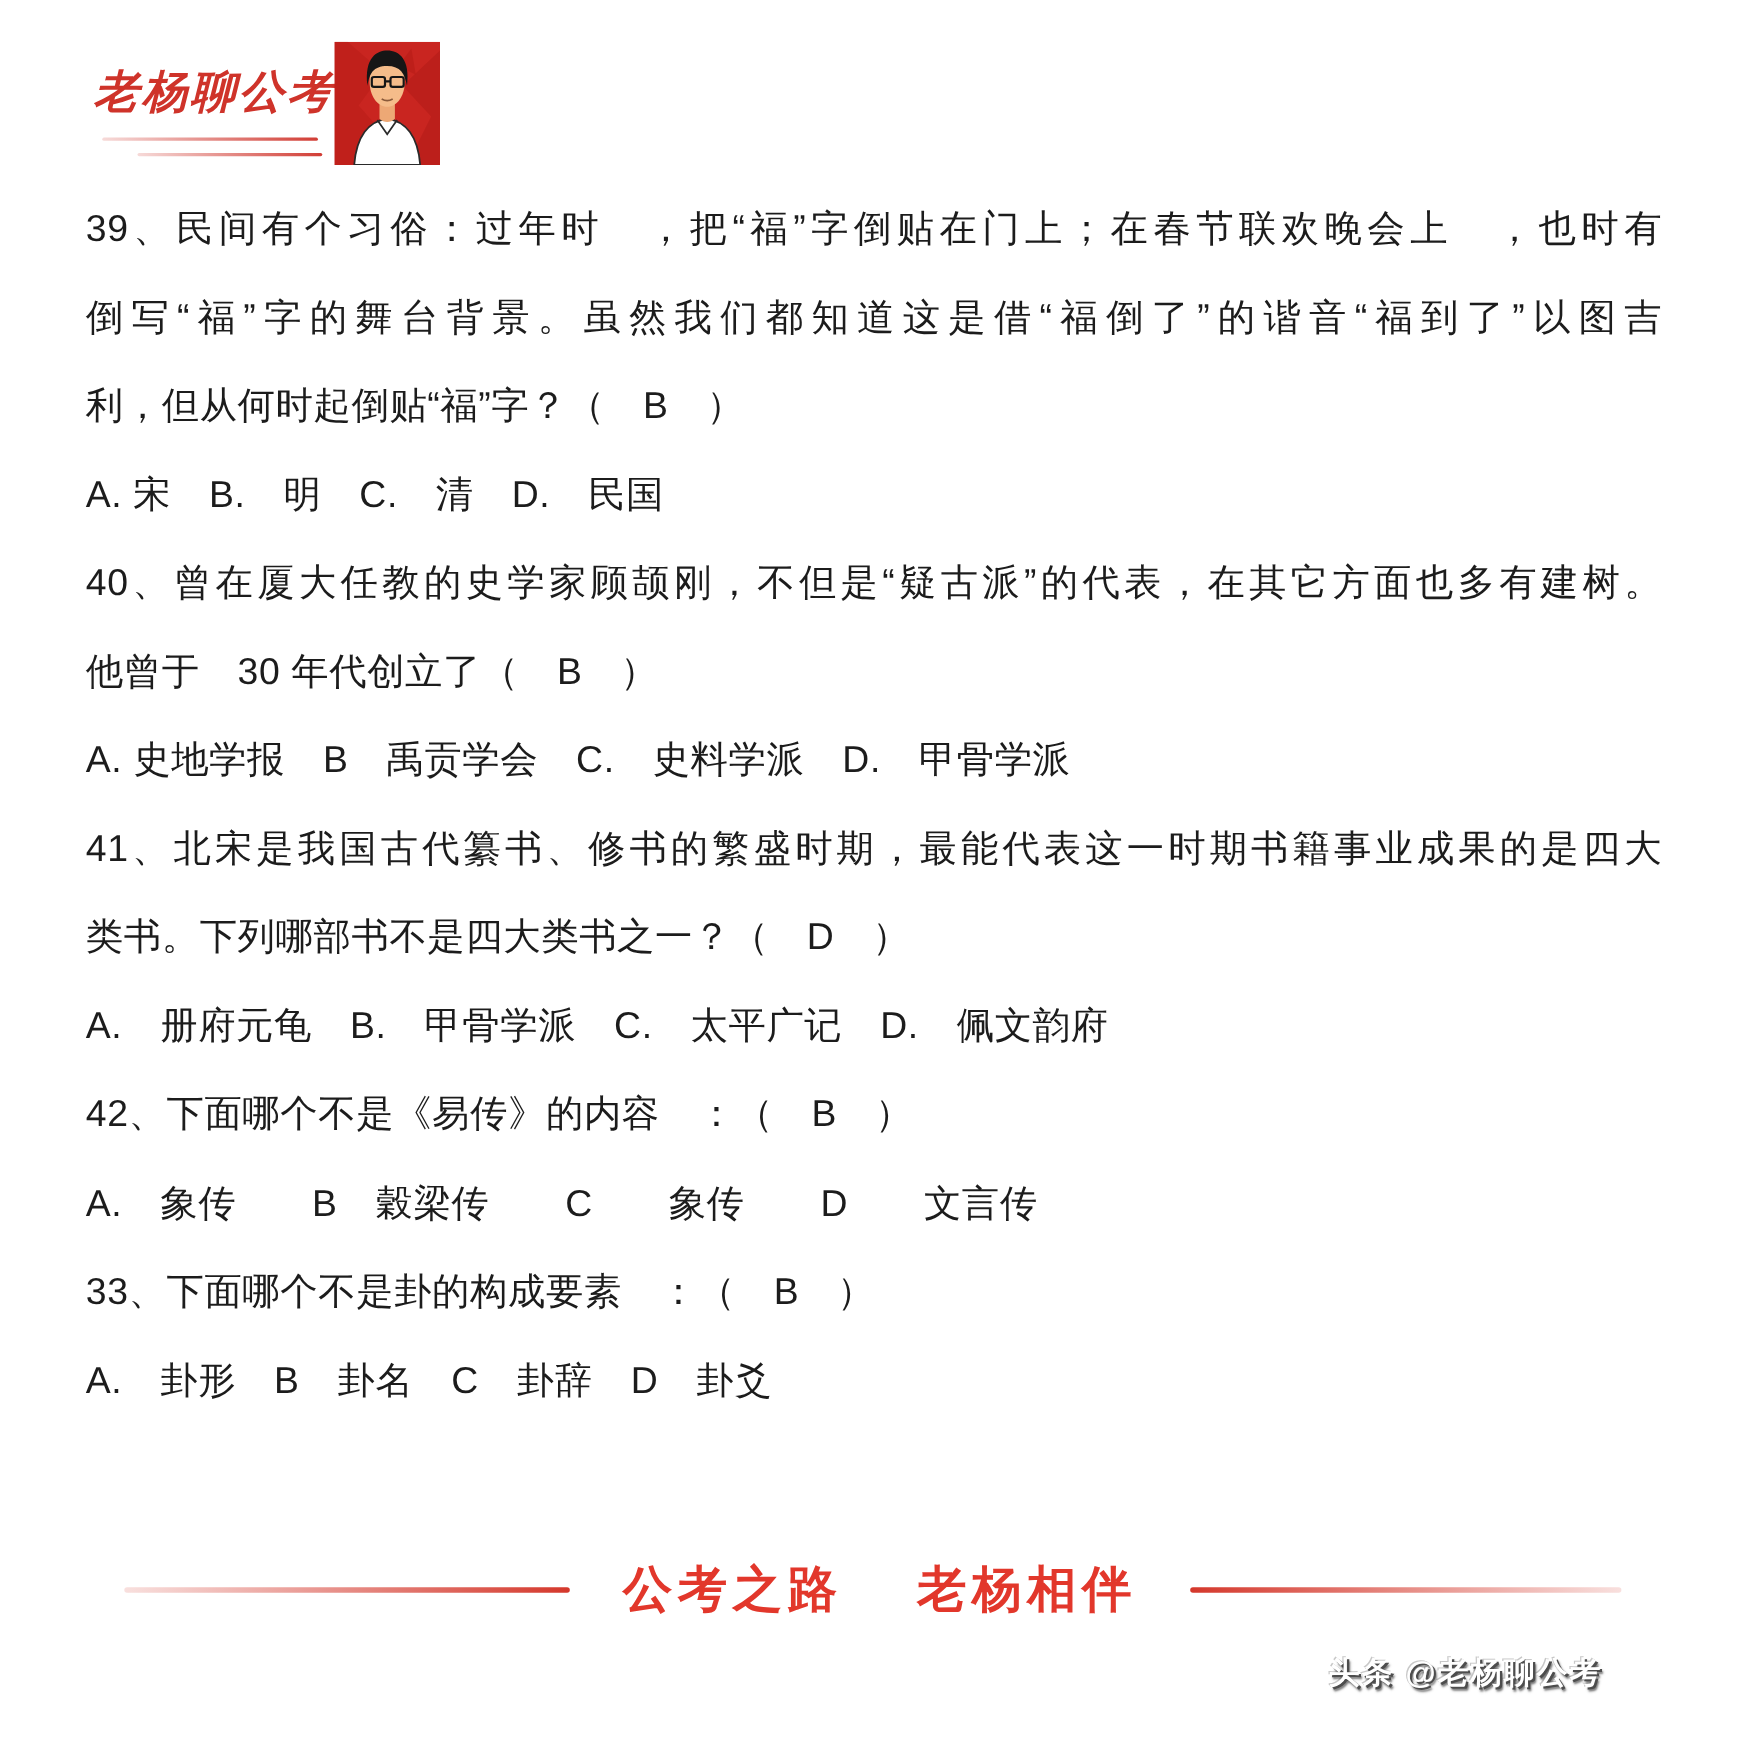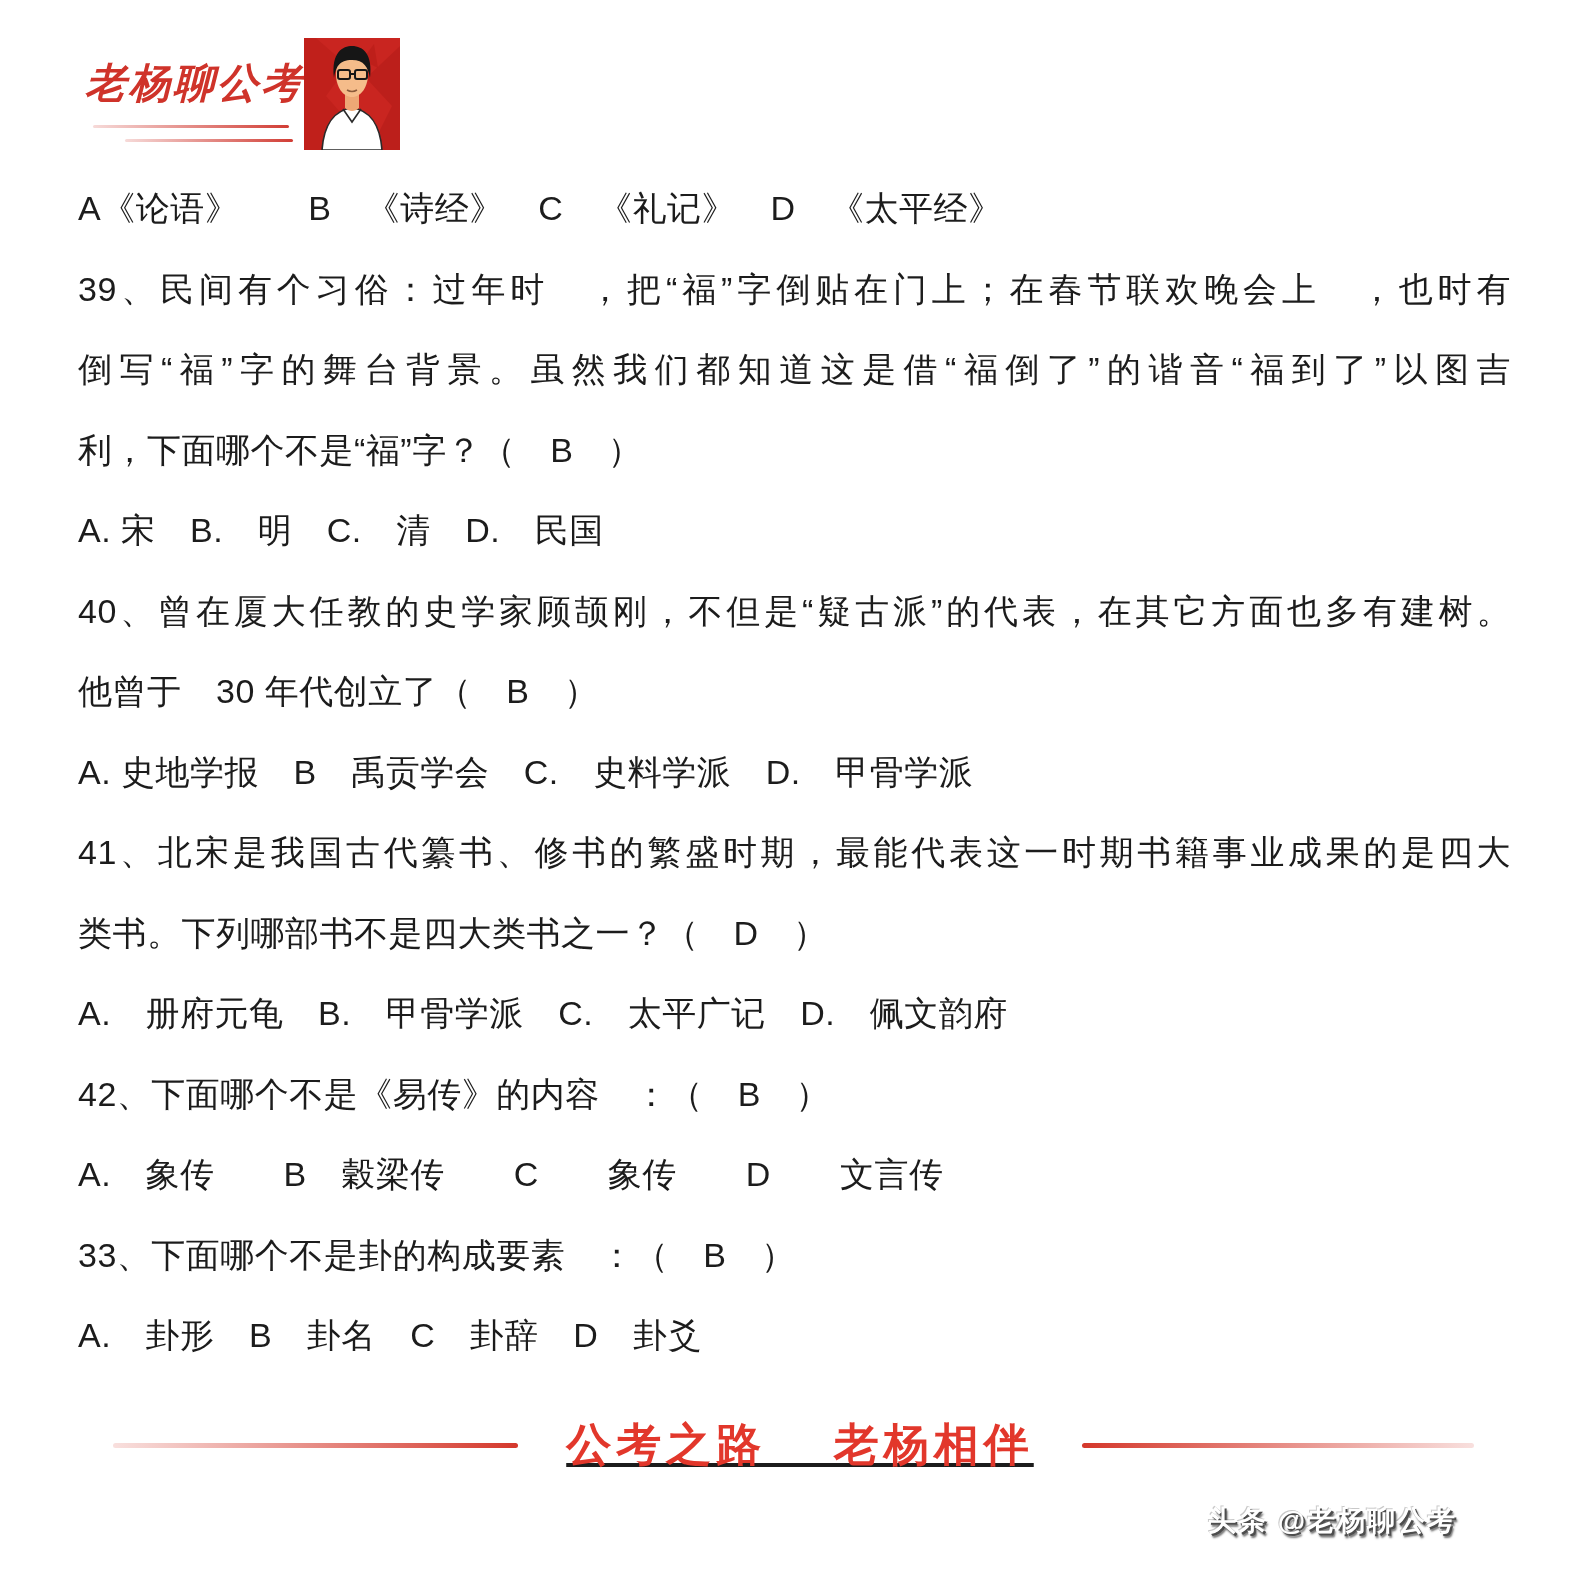--- a/index.html
+++ b/index.html
@@ -61,21 +61,20 @@
 
   
   .slogan-row {
     position: absolute;
     top: 1415px; left: 0;
     width: 1587px;
     display: flex;
     align-items: center;
     justify-content: center;
     gap: 48px;
-    text-decoration: underline;
   }
   .rule {
     height: 5px;
     border-radius: 3px;
     flex: none;
   }
   .rule.left {
     width: 405px;
     background: linear-gradient(to right, rgba(210,45,32,0.15), rgba(210,45,32,0.95));
   }
@@ -125,24 +124,23 @@
         <path d="M30 40 C27 14 39 8 48 8 C59 8 69 16 66 40 C64 29 60 22 48 22 C35 22 32 29 30 40 Z" fill="#161616"></path>
         <rect x="34" y="32" width="12" height="9" rx="2" fill="none" stroke="#161616" stroke-width="2"></rect>
         <rect x="51" y="32" width="12" height="9" rx="2" fill="none" stroke="#161616" stroke-width="2"></rect>
         <line x1="46" y1="36" x2="51" y2="36" stroke="#161616" stroke-width="2"></line>
         <path d="M43 52 q5 3 10 0" fill="none" stroke="#8a5a3a" stroke-width="1.5"></path>
       </svg>
     </div>
   </div>
 
   <div class="quiz">
-    <p class="line">A《论语》　　B　《诗经》　C　《礼记》　D　《太平经》</p>
     <p class="line just">39、民间有个习俗：过年时　，把“福”字倒贴在门上；在春节联欢晚会上　，也时有</p>
     <p class="line just">倒写“福”字的舞台背景。虽然我们都知道这是借“福倒了”的谐音“福到了”以图吉</p>
-    <p class="line">利，下面哪个不是“福”字？（　B　）</p>
+    <p class="line">利，但从何时起倒贴“福”字？（　B　）</p>
     <p class="line">A. 宋　B.　明　C.　清　D.　民国</p>
     <p class="line just">40、曾在厦大任教的史学家顾颉刚，不但是“疑古派”的代表，在其它方面也多有建树。</p>
     <p class="line">他曾于　30 年代创立了（　B　）</p>
     <p class="line">A. 史地学报　B　禹贡学会　C.　史料学派　D.　甲骨学派</p>
     <p class="line just">41、北宋是我国古代纂书、修书的繁盛时期，最能代表这一时期书籍事业成果的是四大</p>
     <p class="line">类书。下列哪部书不是四大类书之一？（　D　）</p>
     <p class="line">A.　册府元龟　B.　甲骨学派　C.　太平广记　D.　佩文韵府</p>
     <p class="line">42、下面哪个不是《易传》的内容　：（　B　）</p>
     <p class="line">A.　象传　　B　穀梁传　　C　　象传　　D　　文言传</p>
     <p class="line">33、下面哪个不是卦的构成要素　：（　B　）</p>

